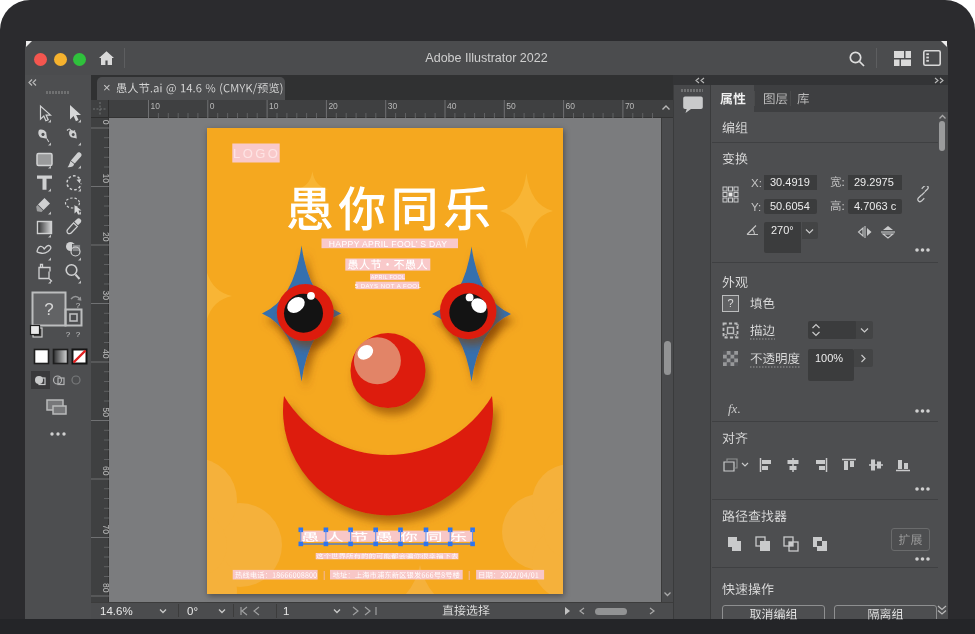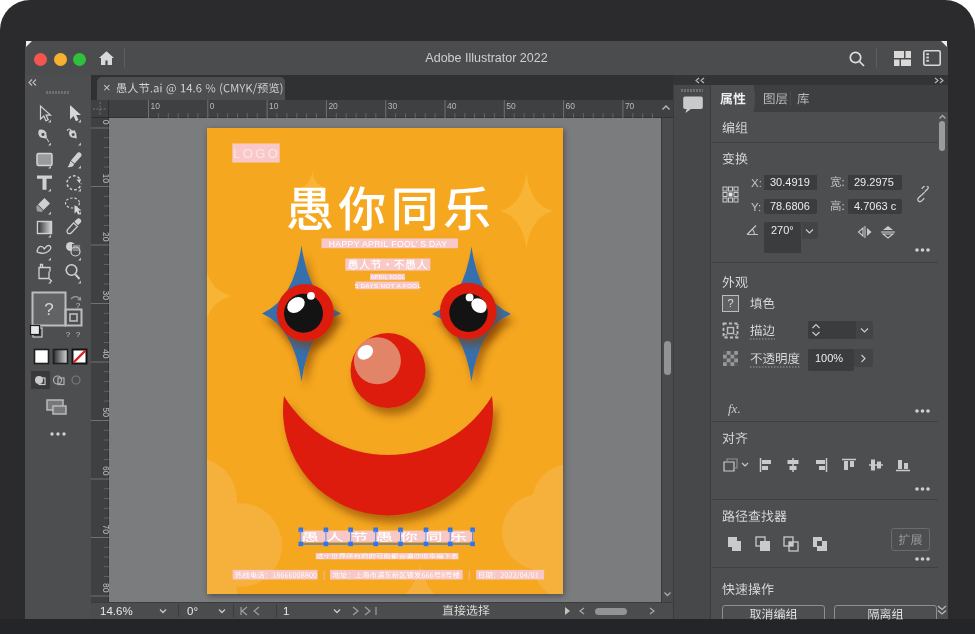--- a/index.html
+++ b/index.html
@@ -453,21 +453,21 @@
   </svg>
 
 <div class="abs" style="left:712px;top:142px;width:226px;height:1px;background:#3f4042"></div>
 <div class="abs" style="left:712px;top:262px;width:226px;height:1px;background:#3f4042"></div>
 <div class="abs" style="left:712px;top:421px;width:226px;height:1px;background:#3f4042"></div>
 <div class="abs" style="left:712px;top:499px;width:226px;height:1px;background:#3f4042"></div>
 <div class="abs" style="left:712px;top:567px;width:226px;height:1px;background:#3f4042"></div>
 
 <div class="abs" style="left:764px;top:175px;width:53px;height:15px;background:#3b3c3d;border-radius:0;color:#ececec;font-size:11px;line-height:15px;padding-left:6px">30.4919</div>
 <div class="abs" style="left:848px;top:175px;width:54px;height:15px;background:#3b3c3d;border-radius:0;color:#ececec;font-size:11px;line-height:15px;padding-left:6px">29.2975</div>
-<div class="abs" style="left:764px;top:199px;width:53px;height:15px;background:#3b3c3d;border-radius:2px;color:#ececec;font-size:11px;line-height:15px;padding-left:6px">78.6806</div>
+<div class="abs" style="left:764px;top:199px;width:53px;height:15px;background:#3b3c3d;border-radius:2px;color:#ececec;font-size:11px;line-height:15px;padding-left:6px">50.6054</div>
 <div class="abs" style="left:848px;top:199px;width:54px;height:15px;background:#3b3c3d;border-radius:2px;color:#ececec;font-size:11px;line-height:15px;padding-left:6px">4.7063 c</div>
 <div class="abs" style="left:751px;top:177px;color:#c3c3c3;font-size:11.5px">X:</div>
 <div class="abs" style="left:751px;top:201px;color:#c3c3c3;font-size:11.5px">Y:</div>
 <svg class="abs" style="left:722px;top:186px" width="17" height="17" viewBox="0 0 17 17">
     <g fill="none" stroke="#c9cacb" stroke-width="1">
       <rect x="1" y="1" width="4" height="4"></rect>
       <rect x="6.5" y="1" width="4" height="4"></rect>
       <rect x="12" y="1" width="4" height="4"></rect>
       <rect x="1" y="6.5" width="4" height="4"></rect>
       <rect x="12" y="6.5" width="4" height="4"></rect>
@@ -536,21 +536,21 @@
     </g>
   </svg>
 <div class="abs" style="left:808px;top:321px;width:49px;height:18px;background:#3b3c3d;border-radius:2px"></div>
 <div class="abs" style="left:856px;top:321px;width:17px;height:18px;background:#434445;border-radius:0 2px 2px 0"></div>
 <svg class="abs" style="left:811px;top:323px" width="10" height="14" viewBox="0 0 10 14">
     <path d="M1.5 5 L5 1.5 8.5 5 M1.5 9 L5 12.5 8.5 9" stroke="#c9c9c9" stroke-width="1.2" fill="none"></path>
   </svg>
 <svg class="abs" style="left:859px;top:327px" width="11" height="7" viewBox="0 0 11 7">
     <path d="M2 1.5 l3.5 3.5 3.5-3.5" stroke="#c9c9c9" stroke-width="1.2" fill="none"></path>
   </svg>
-<div class="abs" style="left:808px;top:349px;width:46px;height:22px;background:#3b3c3d;border-radius:2px;color:#ececec;font-size:11px;line-height:18px;padding-left:7px">100%</div>
+<div class="abs" style="left:808px;top:349px;width:46px;height:32px;background:#3b3c3d;border-radius:2px;color:#ececec;font-size:11px;line-height:18px;padding-left:7px">100%</div>
 <div class="abs" style="left:854px;top:349px;width:19px;height:18px;background:#434445;border-radius:0 2px 2px 0"></div>
 <svg class="abs" style="left:860px;top:353px" width="7" height="11" viewBox="0 0 7 11">
     <path d="M1.5 2 l3.5 3.5 L1.5 9" stroke="#c9c9c9" stroke-width="1.2" fill="none"></path>
   </svg>
 <div class="abs" style="left:728px;top:401px;color:#c9c9c9;font-size:13px;font-style:italic;font-family:'Liberation Serif',serif">fx.</div>
 <div class="abs" style="left:915px;top:408px;width:15px;height:6px">
     <svg width="15" height="6">
       <g fill="#d0d0d0">
         <circle cx="2" cy="3" r="1.8"></circle>
         <circle cx="7.5" cy="3" r="1.8"></circle>

